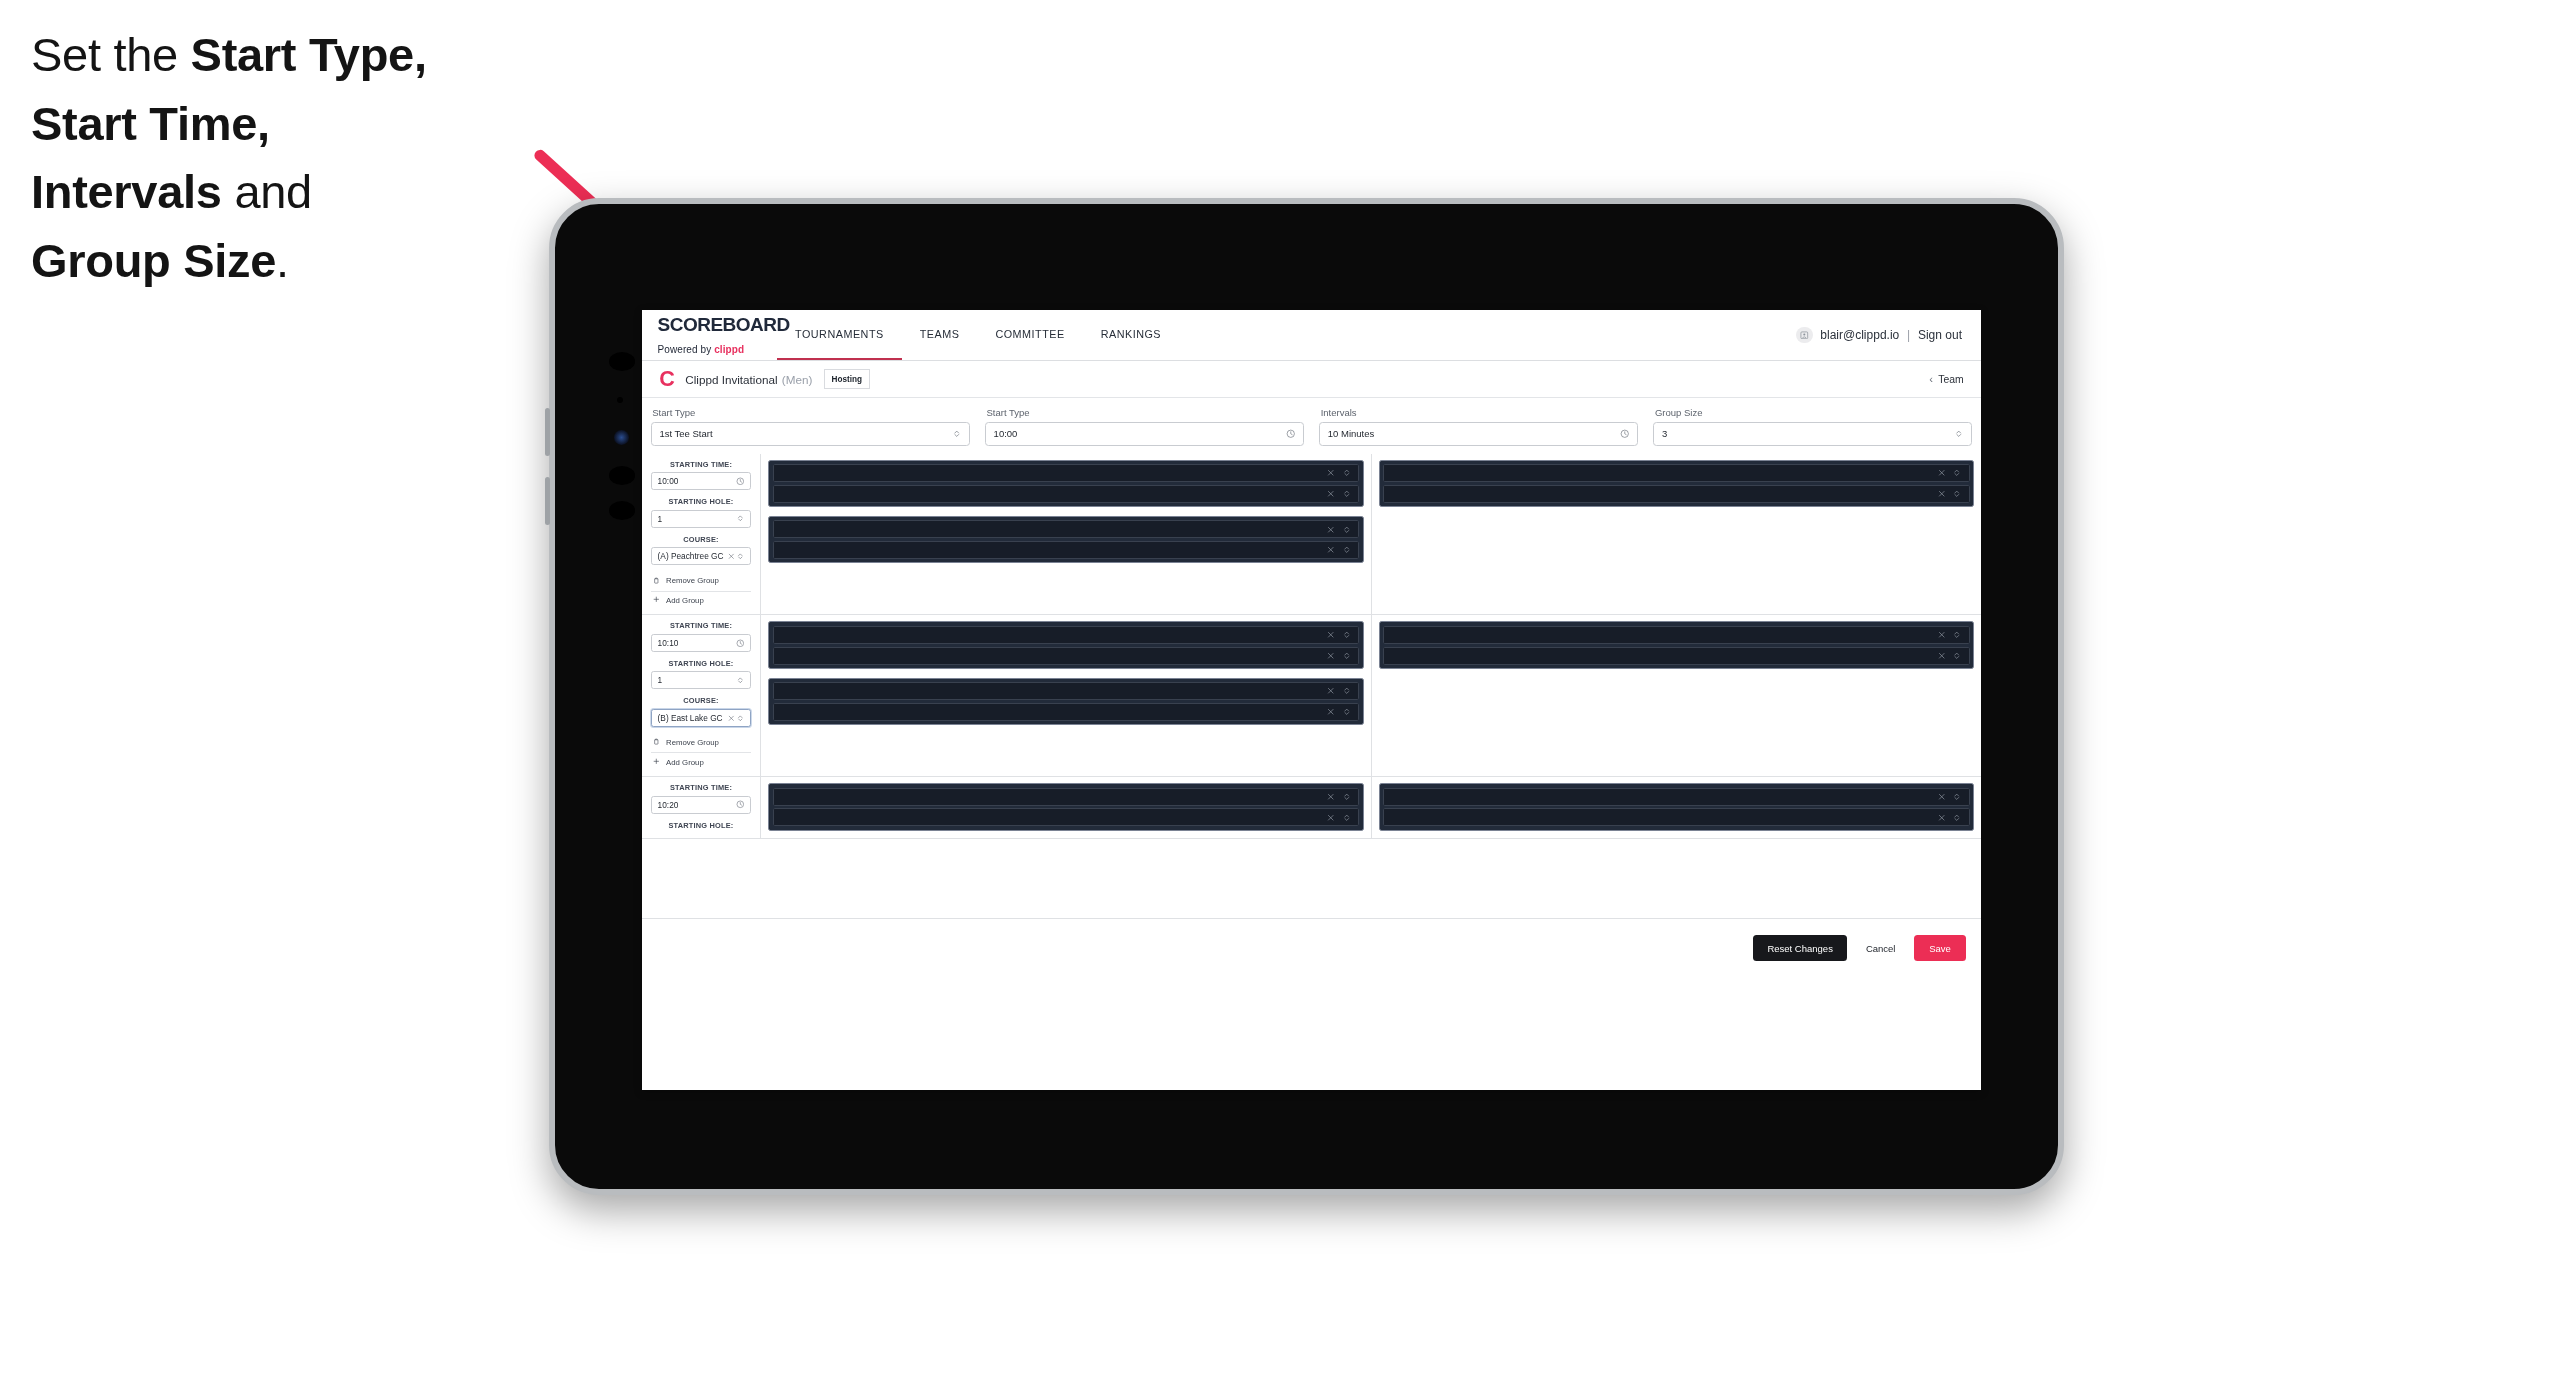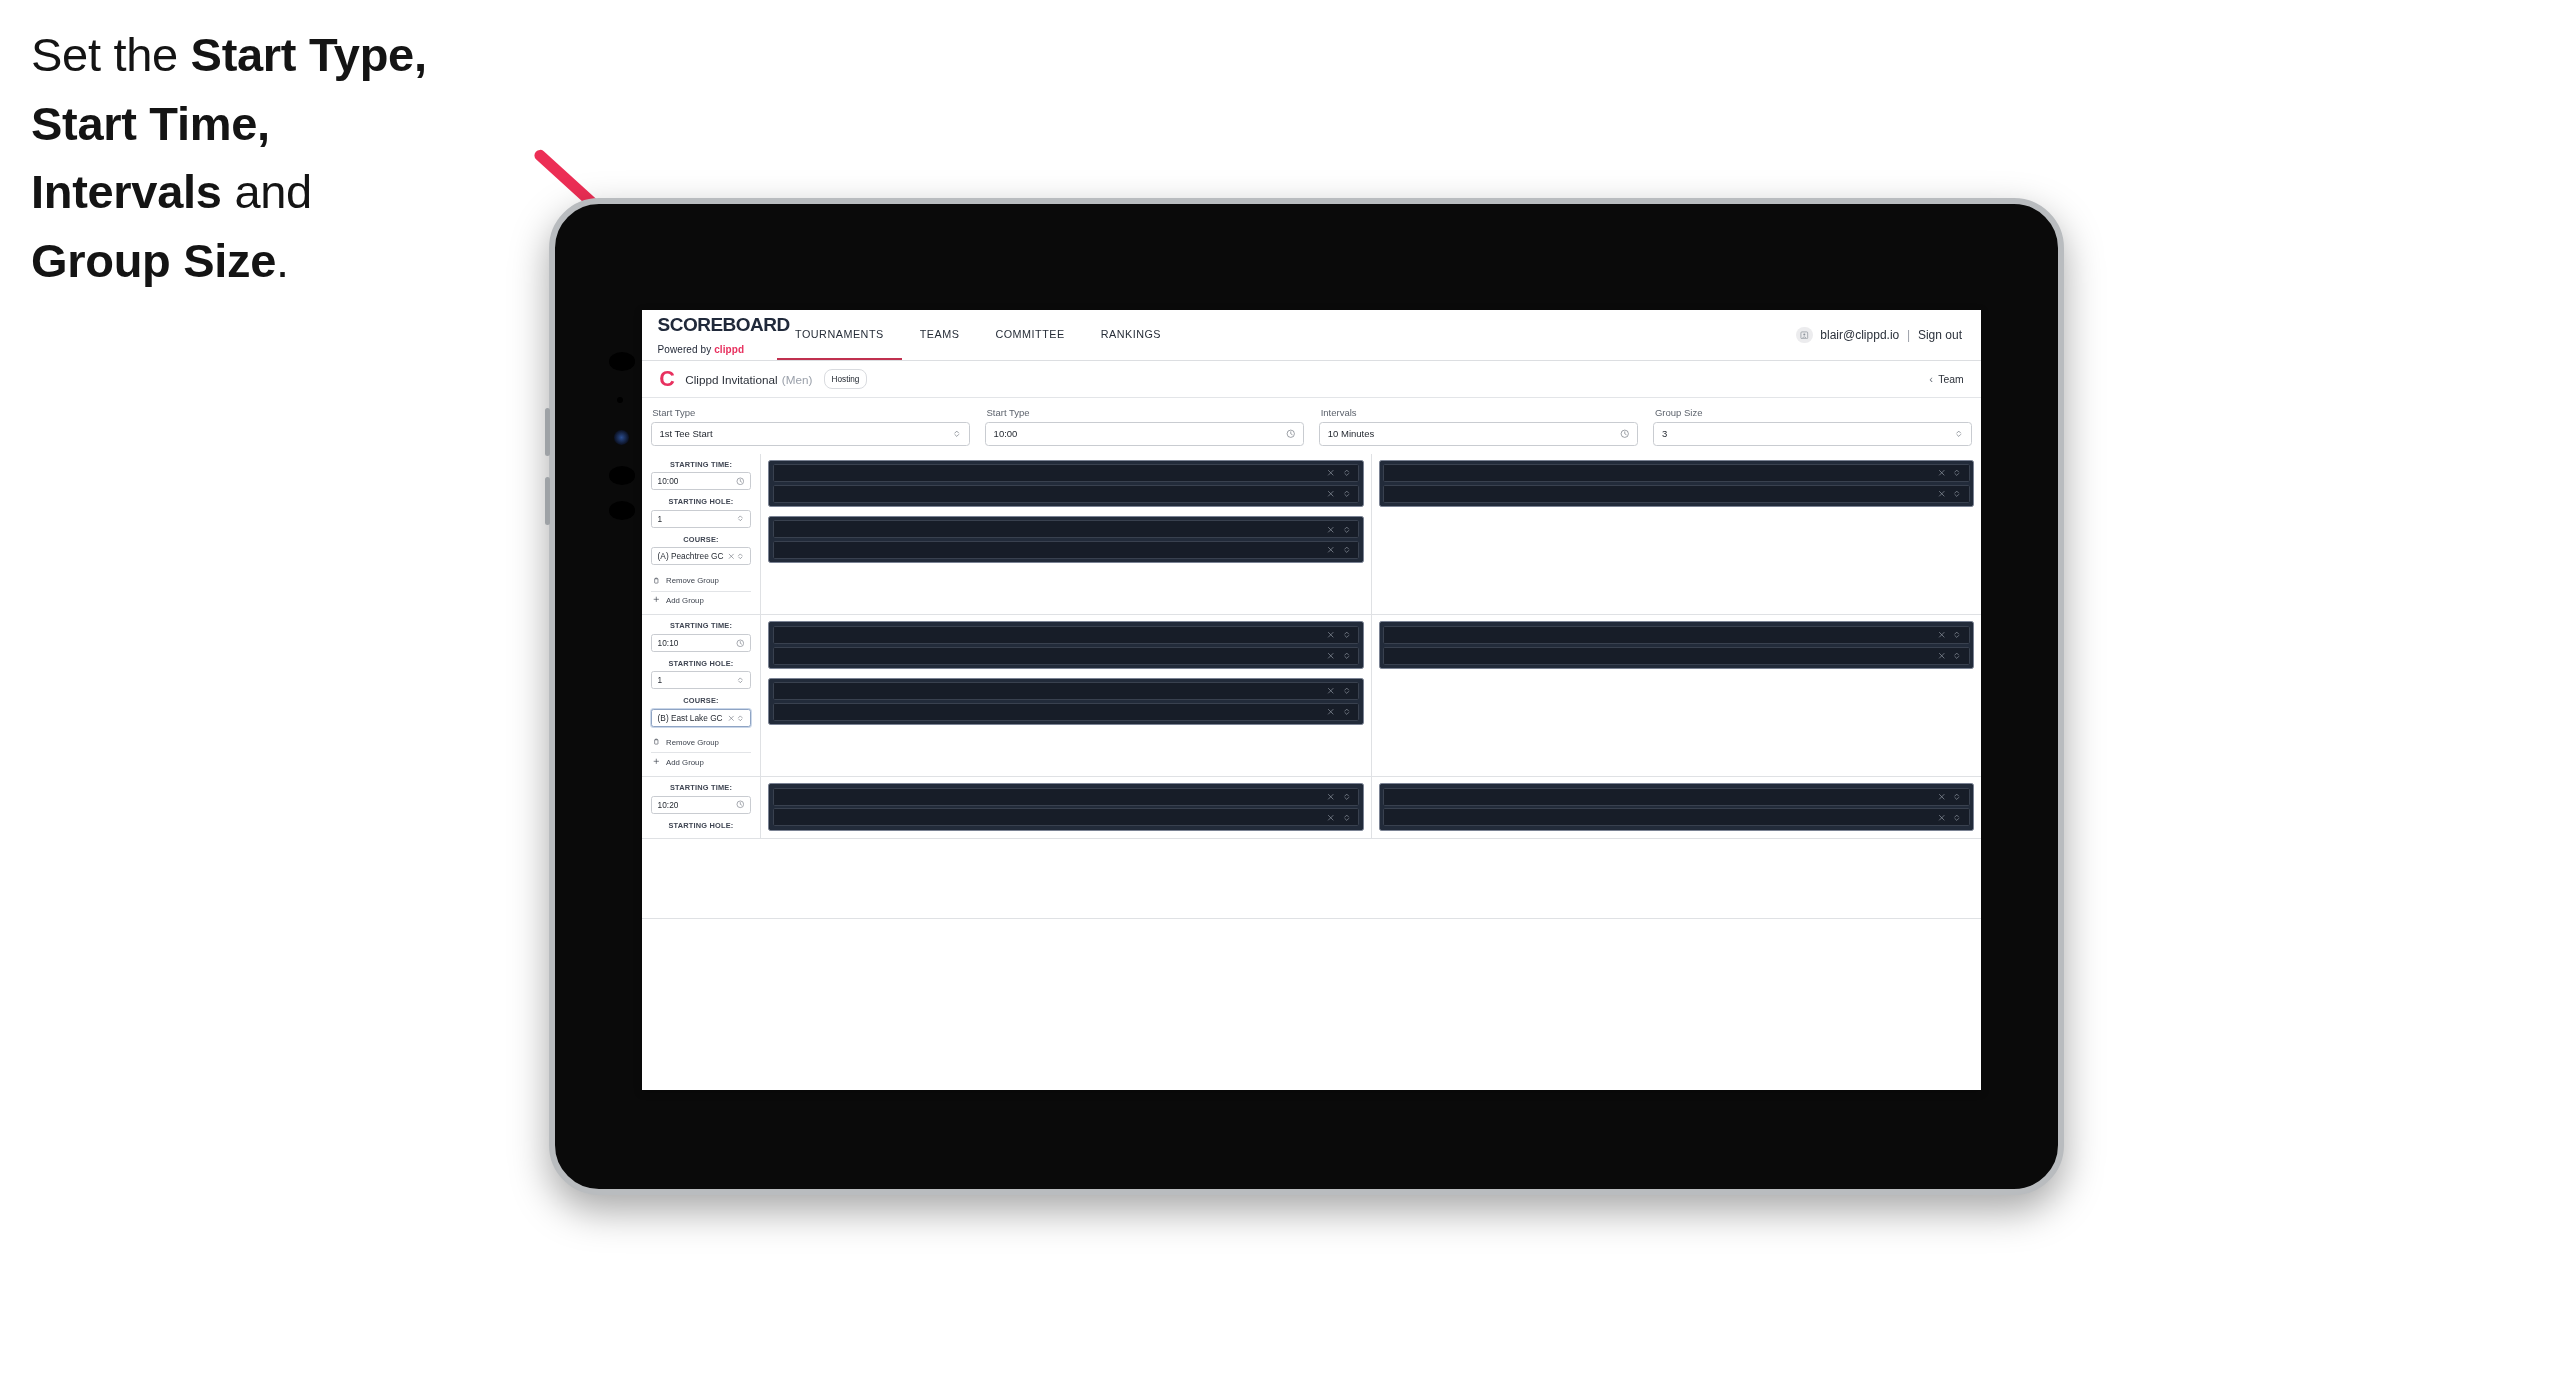--- a/index.html
+++ b/index.html
@@ -61,22 +61,22 @@
   #avatar svg{display:block;}
   #sep{color:#9ba0a8;}
   .linkish{cursor:pointer;}
 
   
   #crumbbar{height:36px;display:flex;align-items:center;padding:0 17.3px;border-bottom:0.9px solid #e3e5e8;background:#fff;}
   #clogo{font-size:21.6px;font-weight:800;color:#e8315f;line-height:1;margin-right:10.4px;font-family:"Liberation Sans",sans-serif;}
   #crumb-title{font-size:11.7px;color:#2b3039;}
   #crumb-sub{font-size:11.7px;color:#9aa0aa;margin-left:4.3px;}
   #hosting-badge{
-    margin-left:11.2px;font-size:8.2px;font-weight:400;color:#20262f;
-    border:0.9px solid #d9dbdf;border-radius:8px;padding:4.3px 7px;background:#fff;
+    margin-left:11.2px;font-size:8.2px;font-weight:700;color:#20262f;
+    border:0.9px solid #d9dbdf;border-radius:0;padding:4.3px 7px;background:#fff;
   }
   #back-link{margin-left:auto;font-size:10.4px;color:#2b3039;display:flex;align-items:center;gap:5.2px;cursor:pointer;}
   #back-link .chev{font-size:11.2px;color:#6d737d;}
 
   
   #settings{display:flex;padding:8.6px 8.6px 7.8px 8.6px;gap:15px;background:#fff;}
   .field{flex:1;display:flex;flex-direction:column;}
   .field-label{font-size:9.5px;color:#5d636d;margin-bottom:4.3px;padding-left:1.7px;}
   .field-box{
     height:24px;border:0.9px solid #c9ccd1;border-radius:3.5px;background:#fff;
@@ -586,16 +586,21 @@
                   <svg width="9.5" height="9.5" viewBox="0 0 14 14">
                     <path d="M4.2 5.9L7 3.1l2.8 2.8M4.2 8.1L7 10.9l2.8-2.8" fill="none" stroke="#8d949f" stroke-width="1.05" stroke-linecap="round" stroke-linejoin="round"></path>
                   </svg>
                 </span>
               </div>
             </div>
           </div>
         </div>
       </div>
 
+    <div id="footer">
+      <div id="btn-reset">Reset Changes</div>
+      <div id="btn-cancel">Cancel</div>
+      <div id="btn-save">Save</div>
+    </div>
 
   </div>
 </div>
 
 
 </body></html>

